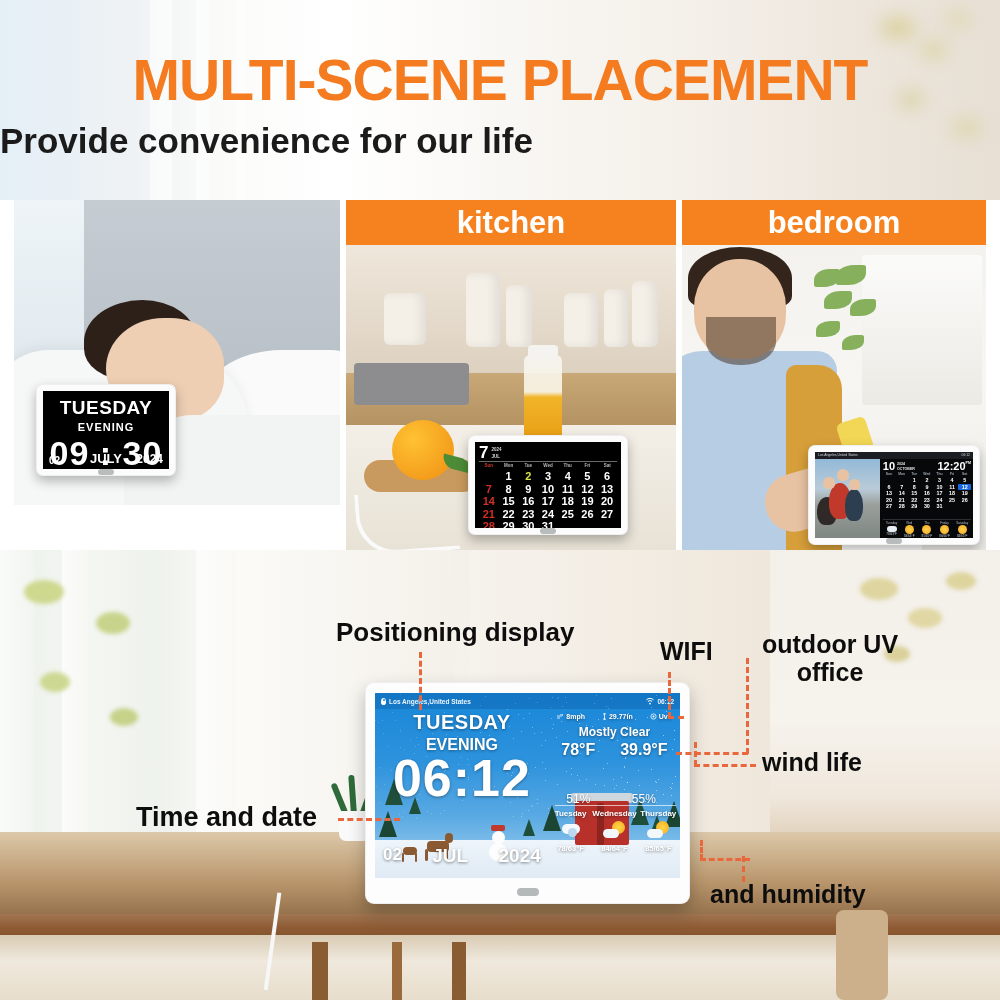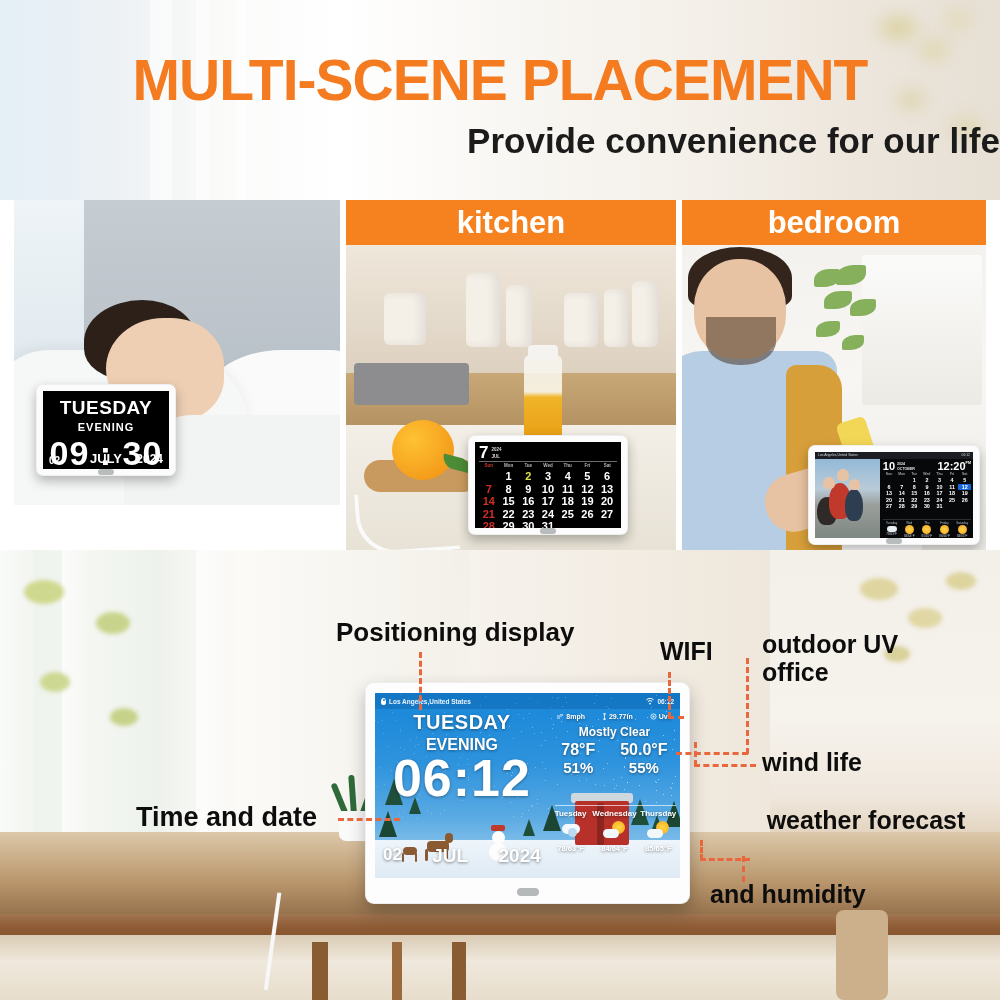--- a/index.html
+++ b/index.html
@@ -10,21 +10,21 @@
   .header-bg{position:absolute;left:0;top:0;width:1000px;height:200px;
     background:
       linear-gradient(90deg,rgba(226,238,246,.95) 0%,rgba(236,240,243,.9) 12%,rgba(250,250,249,.95) 22%,
                       rgba(255,255,255,.98) 34%,rgba(248,246,242,.95) 52%,rgba(243,238,231,.92) 70%,
                       rgba(236,229,219,.92) 84%,rgba(228,220,208,.9) 100%);}
   .hdr-stripe{position:absolute;top:0;width:22px;height:200px;background:rgba(255,255,255,.55);}
   .hdr-blur{position:absolute;border-radius:50%;filter:blur(9px);}
   .title{position:absolute;left:0;top:47px;width:1000px;text-align:center;
     font-size:57px;font-weight:bold;color:#F47B20;letter-spacing:-1px;
     font-family:"Liberation Sans",sans-serif;}
-  .subtitle{position:absolute;left:0;top:121px;width:1000px;text-align:right;
+  .subtitle{position:absolute;left:0;top:121px;width:1000px;text-align:left;
     font-size:35px;font-weight:bold;color:#1b1b1b;}
 
   
   .panels{position:absolute;left:0;top:200px;width:1000px;height:350px;}
   .panel{position:absolute;top:0;height:350px;overflow:hidden;}
   .panel.p0{left:14px;width:326px;}
   .panel.p1{left:346px;width:330px;}
   .panel.p2{left:682px;width:304px;}
   .panel-label{position:relative;height:45px;background:#F6821F;color:#fff;
     display:flex;align-items:center;justify-content:center;
@@ -176,21 +176,21 @@
   .h-dd{font-size:17px;}
   .h-mon{font-size:19px;}
   .h-yr{font-size:19px;}
   .hero-right{position:absolute;right:0;top:20px;width:43%;color:#fff;text-shadow:0 1px 3px rgba(0,0,0,.45);}
   .h-stats{display:flex;justify-content:space-around;font-size:7px;font-weight:bold;align-items:center;}
   .h-stats span{display:flex;align-items:center;gap:2px;}
   .h-cond{text-align:center;font-size:12px;font-weight:bold;margin-top:5px;}
   .h-tt{display:flex;justify-content:space-around;margin-top:2px;}
   .h-tt div{text-align:center;}
   .h-temp{font-size:16px;font-weight:bold;line-height:18px;}
-  .h-hum{font-size:15px;font-weight:bold;line-height:17px;}
+  .h-hum{font-size:12px;font-weight:normal;line-height:17px;margin-top:32px;}
   .h-sep{position:absolute;left:6px;right:4px;top:92px;height:1px;background:rgba(255,255,255,.65);}
   .h-fc{position:absolute;left:0;top:96px;width:100%;display:flex;}
   .h-fc-i{flex:1;text-align:center;}
   .h-fc-d{font-size:8px;font-weight:bold;}
   .h-fc-ic{height:26px;position:relative;}
   .h-fc-t{font-size:7.5px;font-weight:bold;}
   .hero-btn{position:absolute;left:50%;bottom:8px;transform:translateX(-50%);width:22px;height:8px;border-radius:4px;background:#b5b9ba;}
   .hero-cord{position:absolute;left:270px;top:900px;width:110px;height:98px;border-left:4px solid #f7f7f7;border-bottom:0;border-radius:0;transform:rotate(8deg);}
 
   
@@ -800,21 +800,21 @@
             <span>Uv1</span>
           </span>
         </div>
         <div class="h-cond">Mostly Clear</div>
         <div class="h-tt">
           <div>
             <div class="h-temp">78°F</div>
             <div class="h-hum">51%</div>
           </div>
           <div>
-            <div class="h-temp">50.0°F</div>
+            <div class="h-temp">39.9°F</div>
             <div class="h-hum">55%</div>
           </div>
         </div>
         <div class="h-sep"></div>
         <div class="h-fc" id="hero-fc">
             <div class="h-fc-i">
               <div class="h-fc-d">Tuesday</div>
               <div class="h-fc-ic">
                 <div style="position:absolute;left:50%;top:6px;margin-left:-9px;width:18px;height:10px;border-radius:6px;background:#f4f9fd"></div>
                 <div style="position:absolute;left:50%;top:10px;margin-left:-3px;width:9px;height:9px;border-radius:50%;background:#bcd9f0"></div>
@@ -848,35 +848,34 @@
     <span>Positioning display</span>
   </div>
   <div class="dash dash-v" style="left:419px;top:652px;height:58px;"></div>
 
   <div class="callout" style="left:660px;top:637px;font-size:25px;">
     <span>WIFI</span>
   </div>
   <div class="dash dash-v" style="left:668px;top:672px;height:46px;"></div>
   <div class="dash dash-h" style="left:668px;top:716px;width:16px;"></div>
 
-  <div class="callout" style="left:762px;top:630px;font-size:25px;">
+  <div class="callout" style="left:762px;top:630px;font-size:25px;text-align:center;">
     <div>outdoor UV</div>
     <div>office</div>
   </div>
   <div class="dash dash-v" style="left:746px;top:658px;height:96px;"></div>
   <div class="dash dash-h" style="left:676px;top:752px;width:72px;"></div>
 
   <div class="callout" style="left:762px;top:748px;font-size:25px;">
     <span>wind life</span>
   </div>
   <div class="dash dash-h" style="left:694px;top:764px;width:62px;"></div>
   <div class="dash dash-v" style="left:694px;top:742px;height:24px;"></div>
 
   <div class="callout" style="left:746px;top:806px;font-size:25px;text-align:center;width:240px;">
-    <div>weather forecast</div>
   </div>
   <div class="dash dash-h" style="left:700px;top:858px;width:50px;"></div>
   <div class="dash dash-v" style="left:700px;top:840px;height:20px;"></div>
 
   <div class="callout" style="left:710px;top:880px;font-size:25px;">
     <div>and humidity</div>
   </div>
   <div class="dash dash-v" style="left:742px;top:856px;height:26px;"></div>
 
   <div class="callout" style="left:136px;top:802px;font-size:27px;">

